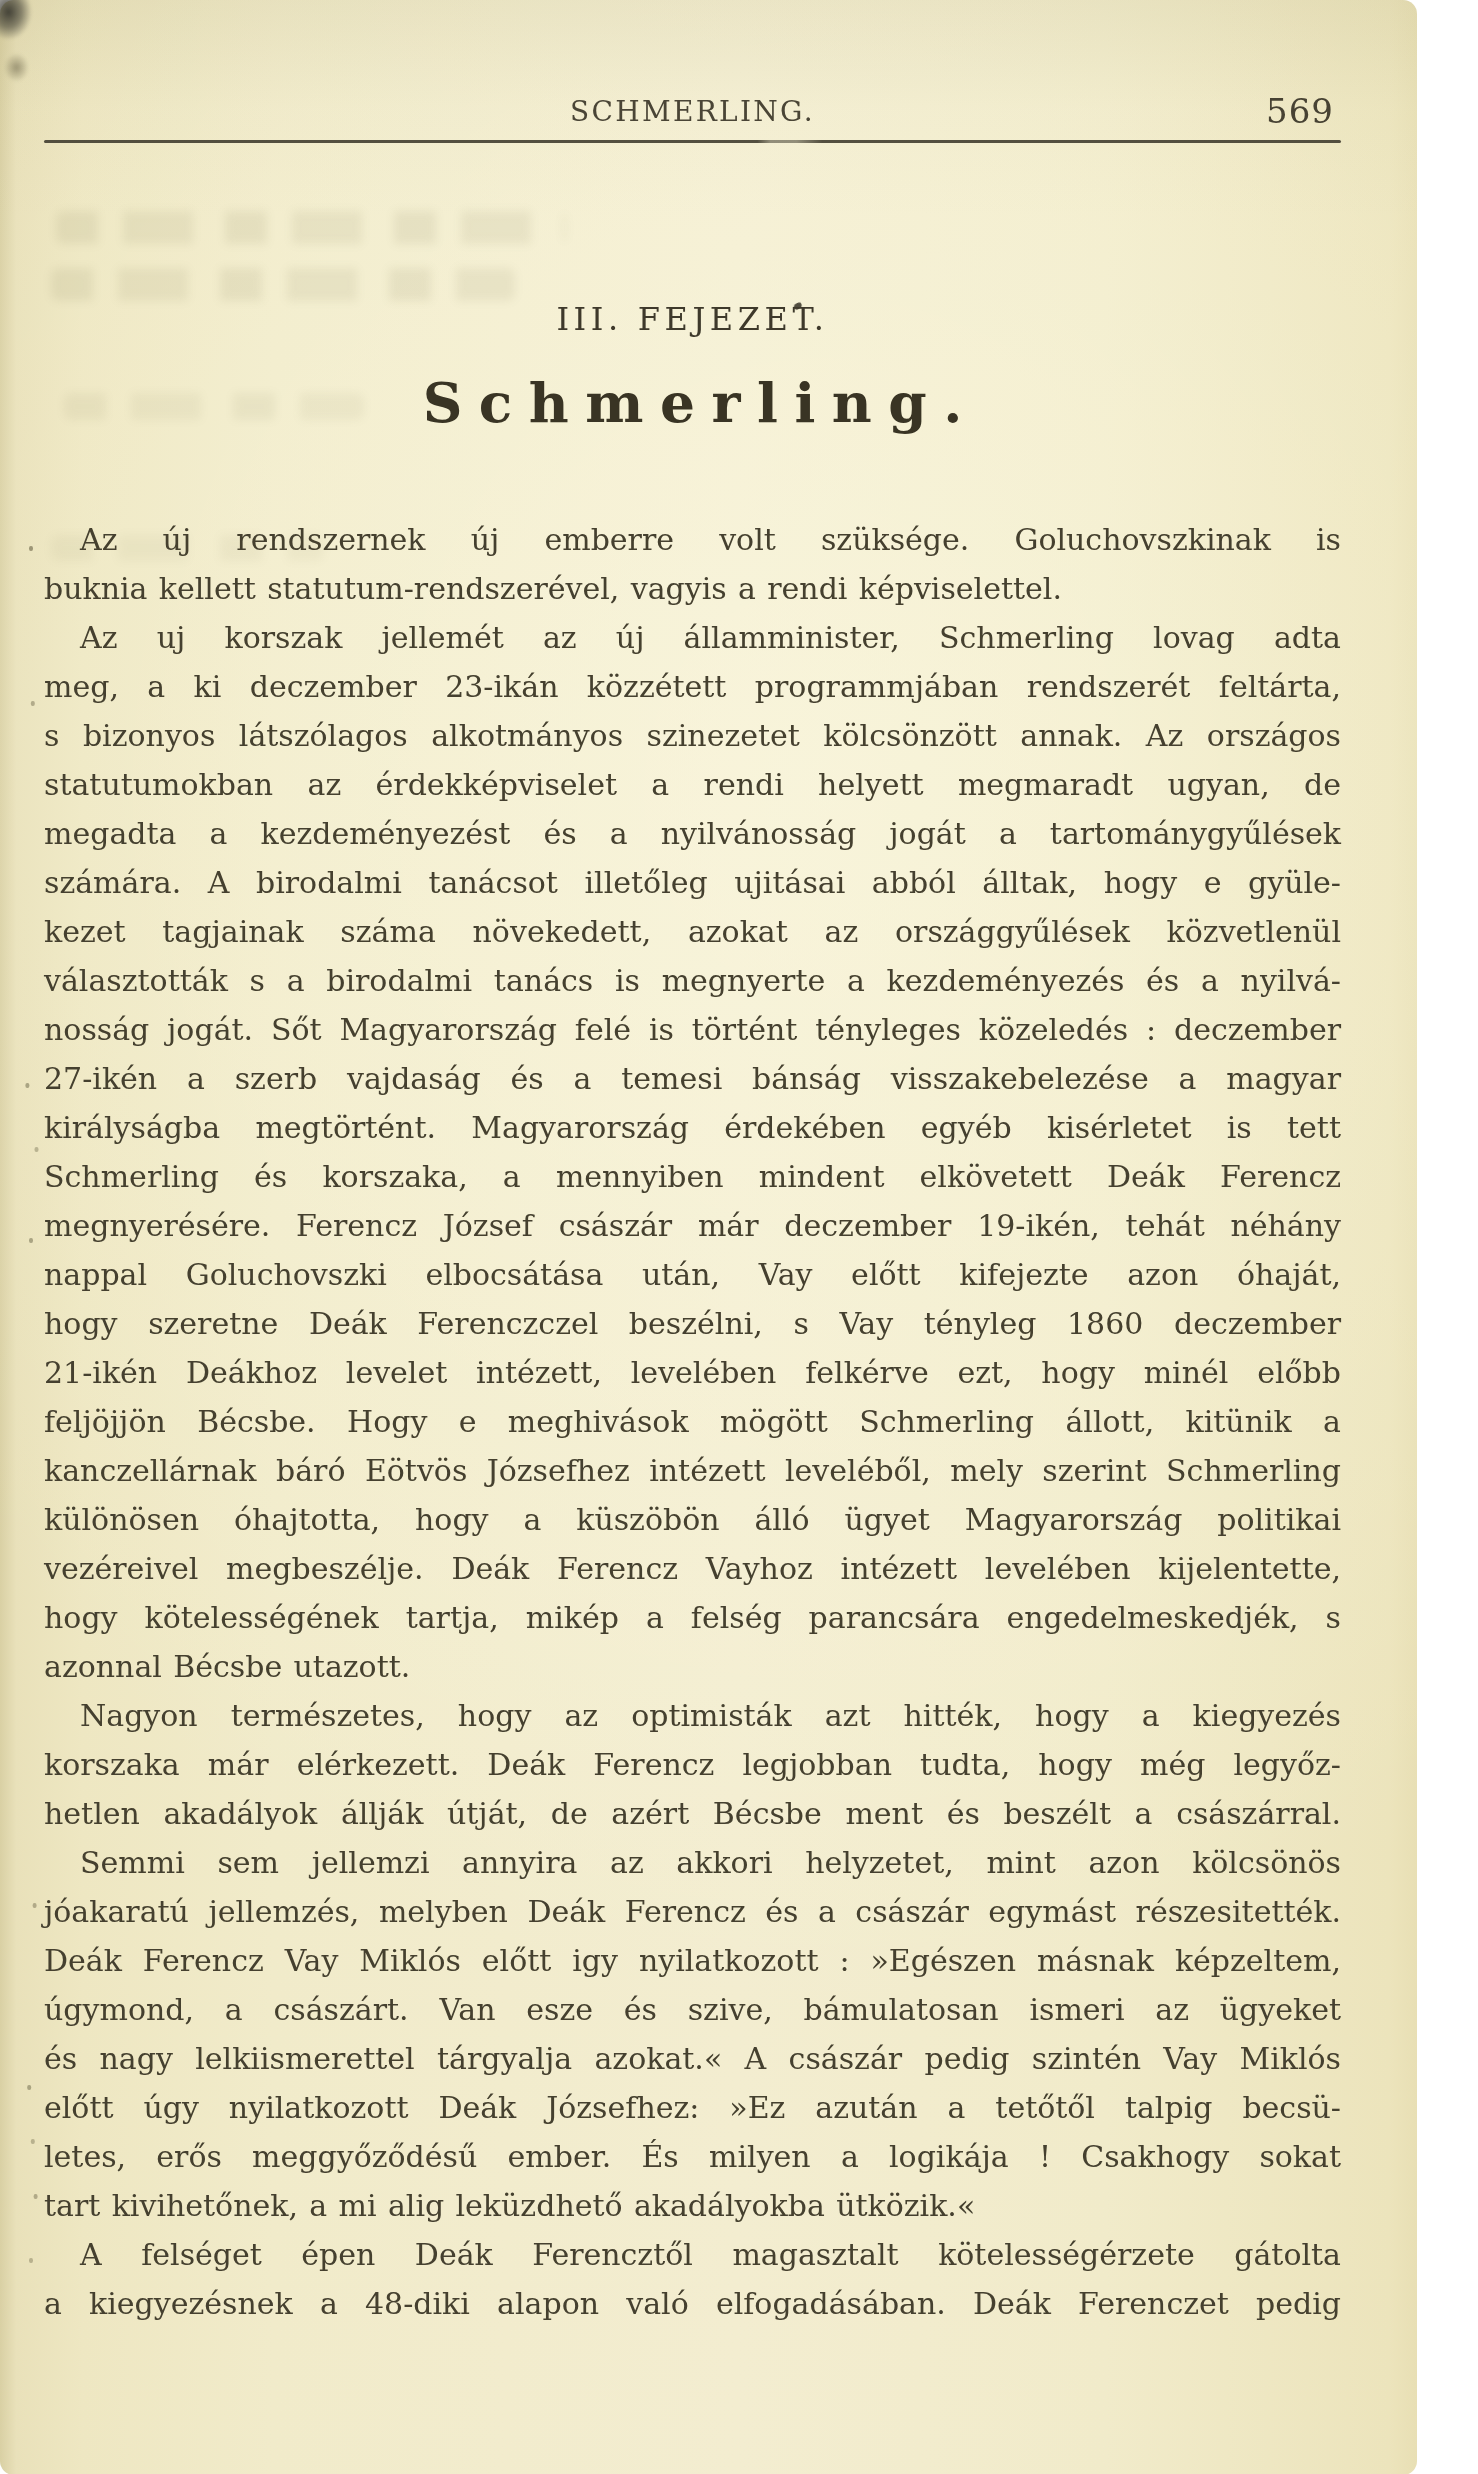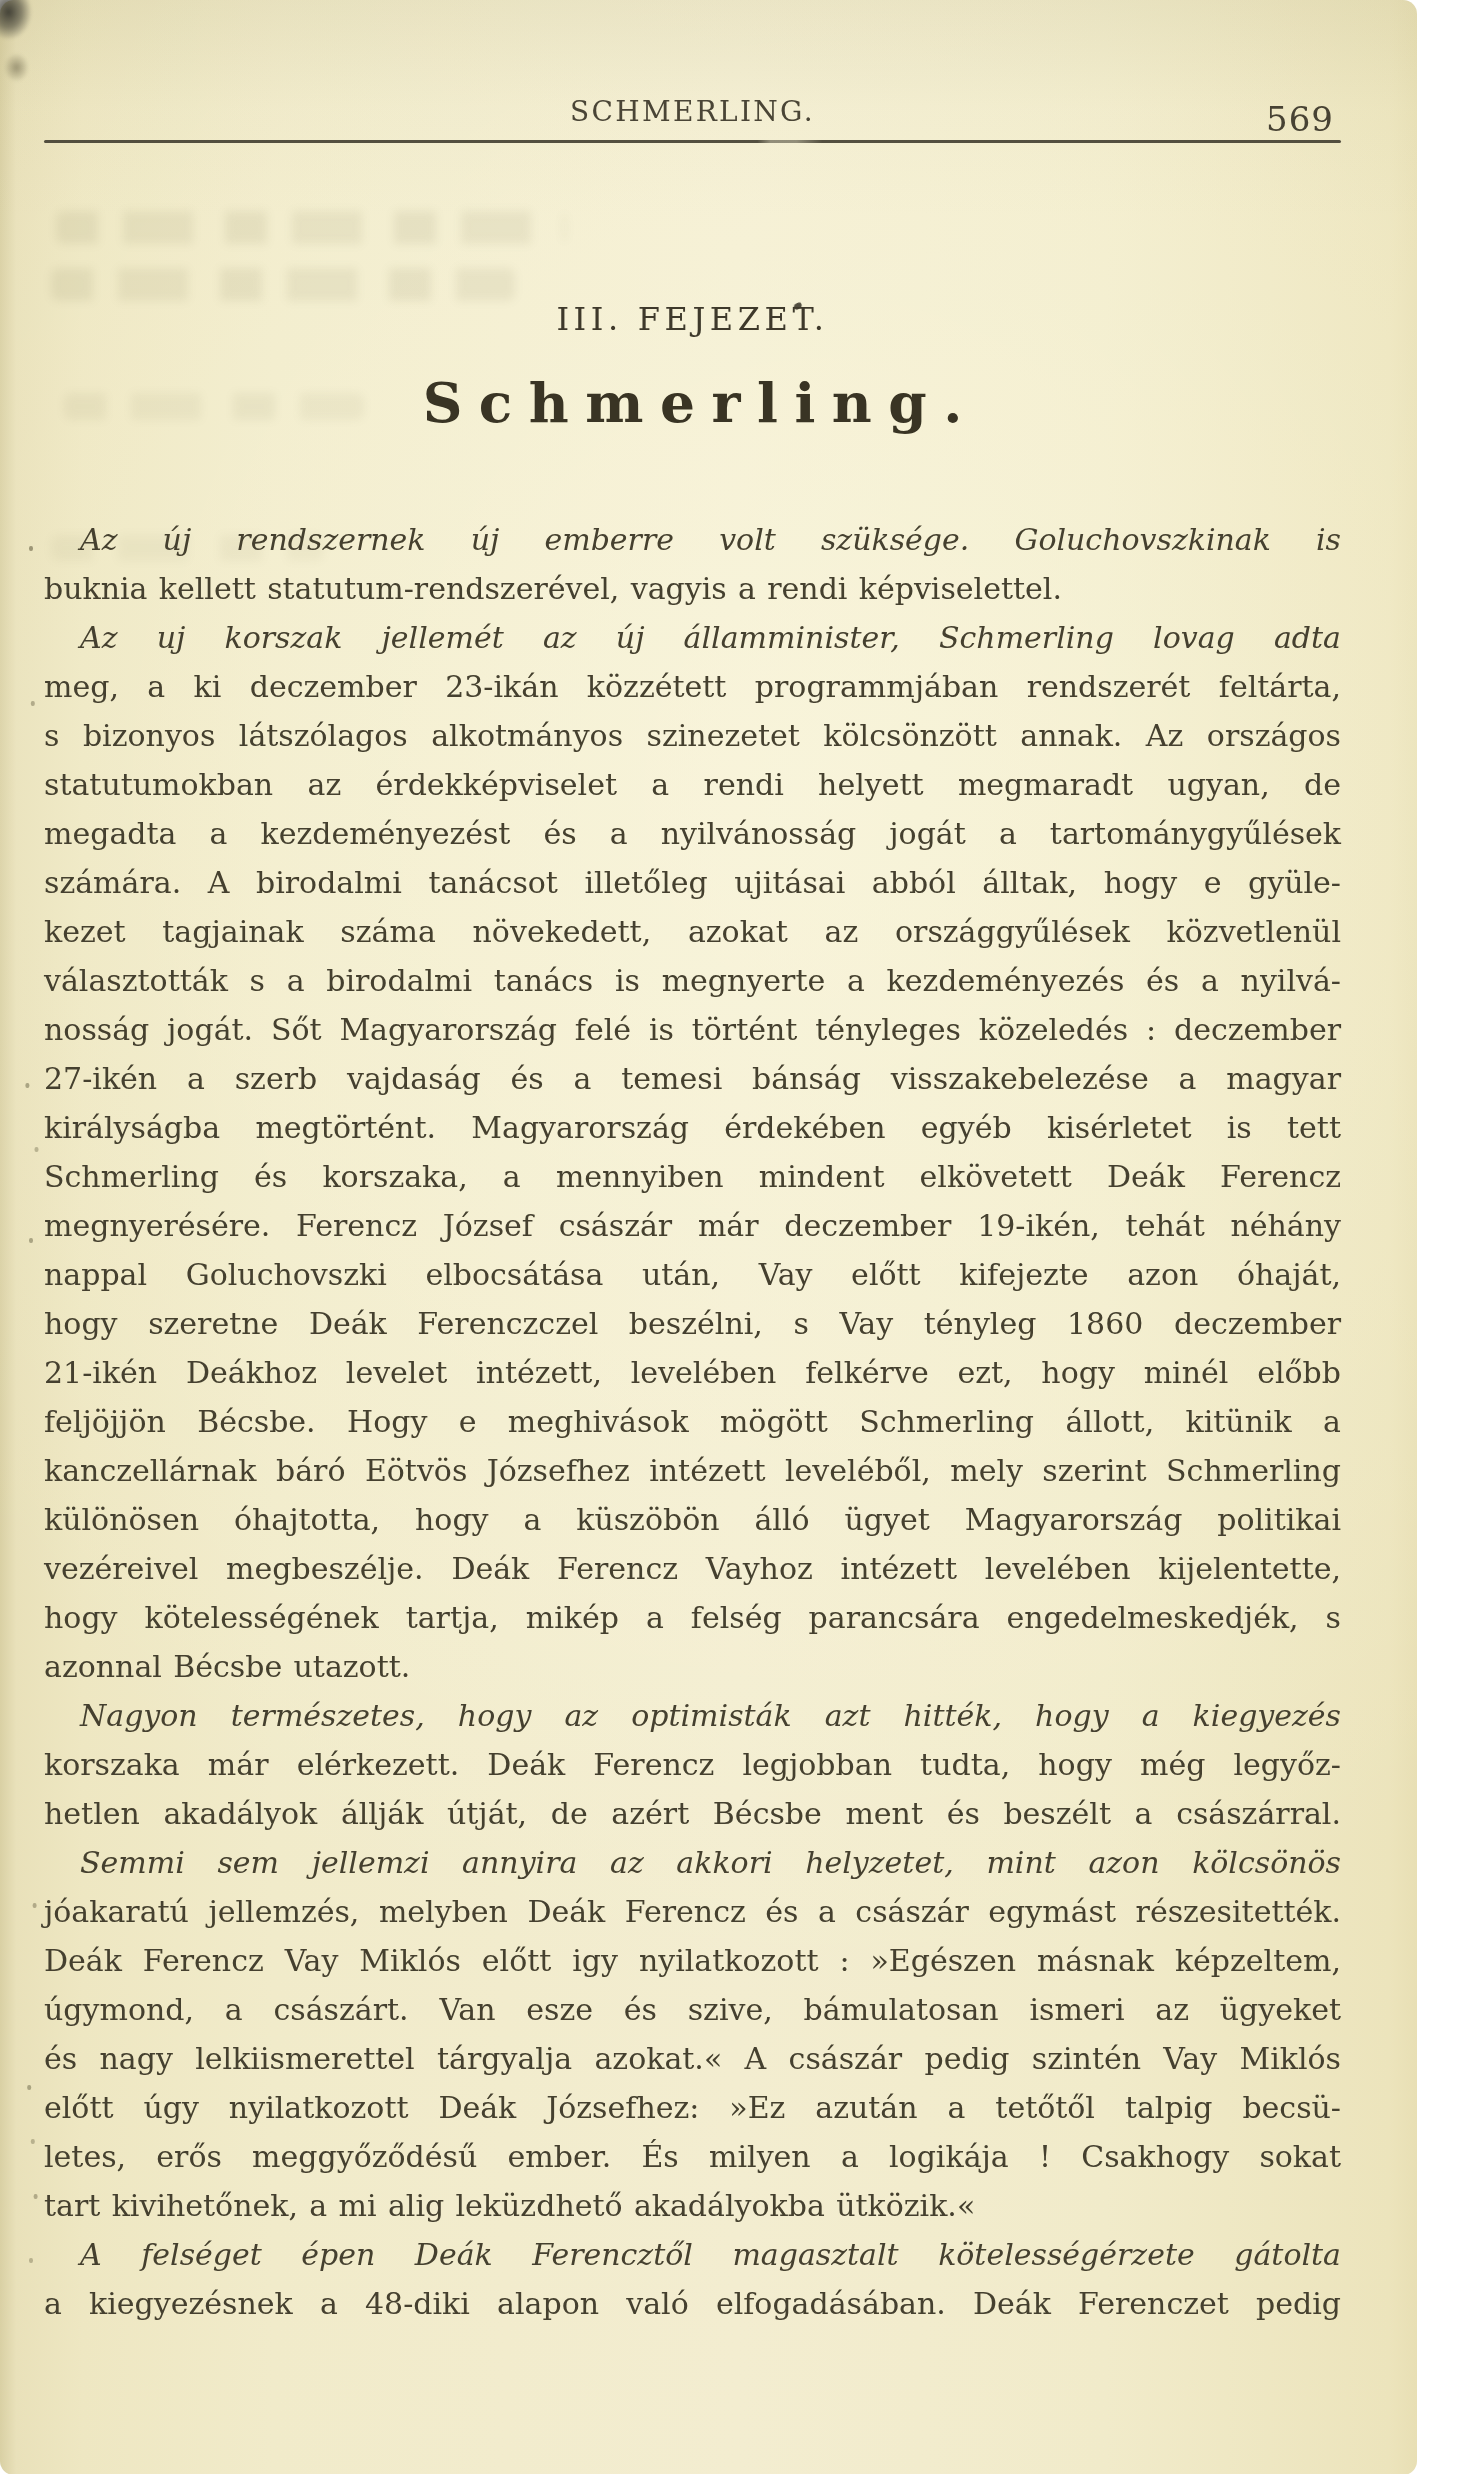--- a/index.html
+++ b/index.html
@@ -21,21 +21,21 @@
   }
   
   .header-zone { position: absolute; left: 44px; top: 91px; width: 1297px; height: 40px; }
   .running-title {
     position: absolute; left: 0; right: 0; top: 3.6px;
     text-align: center;
     font-size: 28px; letter-spacing: 2.3px;
     color: #4a4536;
   }
   .page-number {
-    position: absolute; right: 7.3px; top: 8px;
+    position: absolute; right: 7.3px; top: 0;
     font-size: 34px; letter-spacing: 0.9px;
     color: #474233;
   }
   .header-rule {
     position: absolute; left: 44px; top: 140px; width: 1297px; height: 2.7px;
     background: linear-gradient(90deg, rgba(66,62,48,0.9) 0 55%, rgba(66,62,48,0.55) 56% 58%, rgba(66,62,48,0.9) 60% 100%);
     border-radius: 1.8px;
   }
   
   .chapter-heading {
@@ -55,21 +55,21 @@
     position: absolute; left: 44px; top: 515px; width: 1297px;
     font-size: 30px; line-height: 49px;
     color: #45402f;
   }
   .body-text .line {
     text-align: justify;
     text-align-last: justify;
     white-space: normal;
     word-spacing: 0.06em;
   }
-  .body-text .line.first { text-indent: 36px; font-style: italic; }
+  .body-text .line.first { text-indent: 36px; }
   .body-text .line.endline { text-align-last: left; }
   
   .corner-blob {
     position: absolute; left: -14.6px; top: -16.4px; width: 47px; height: 56px;
     background: radial-gradient(closest-side, rgba(58,57,48,0.95), rgba(58,57,48,0.55) 55%, rgba(58,57,48,0) 100%);
     filter: blur(1.8px);
   }
   .smudge-dot {
     position: absolute; left: 3.6px; top: 53px; width: 25.5px; height: 29px;
     background: radial-gradient(closest-side, rgba(110,103,74,0.6), rgba(110,103,74,0) 100%);

